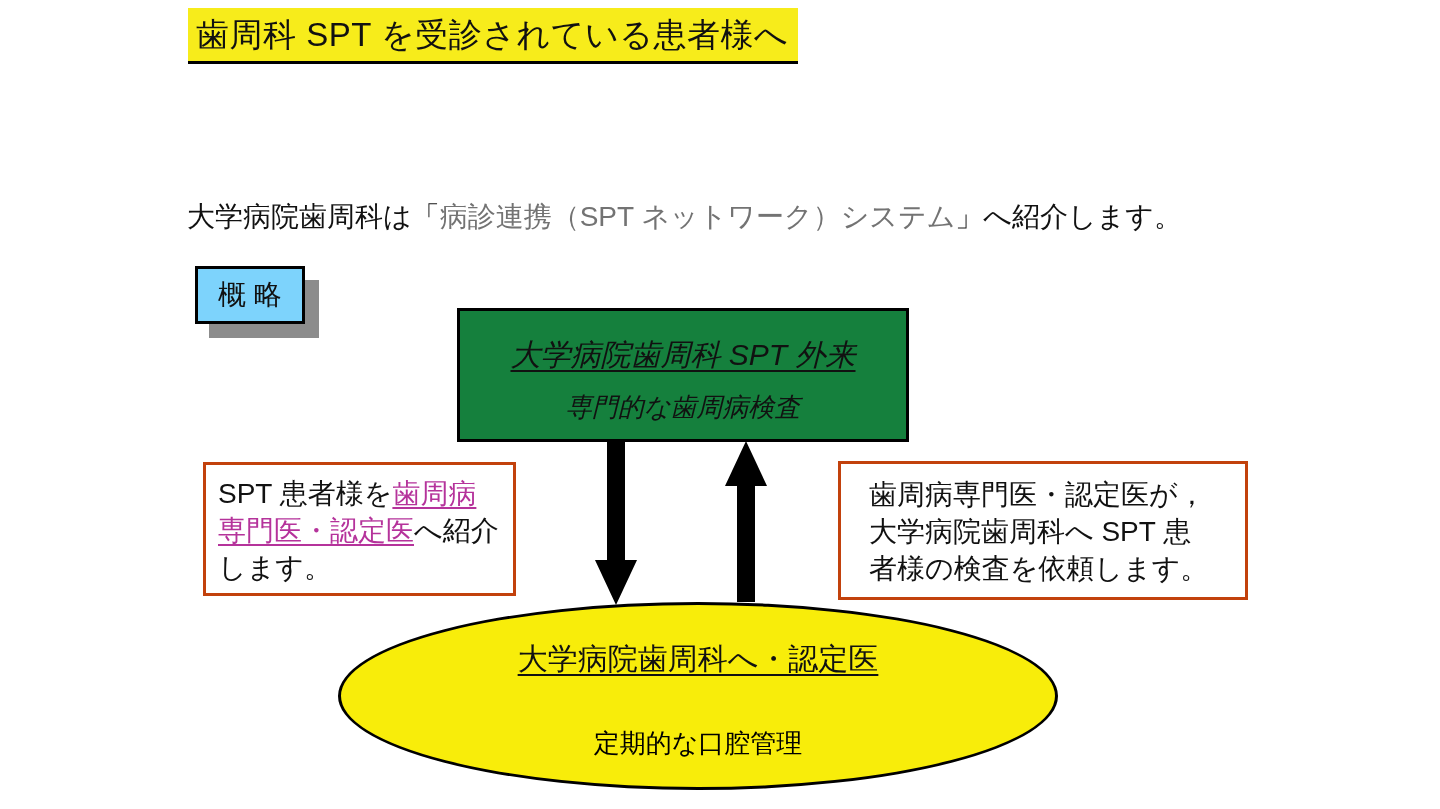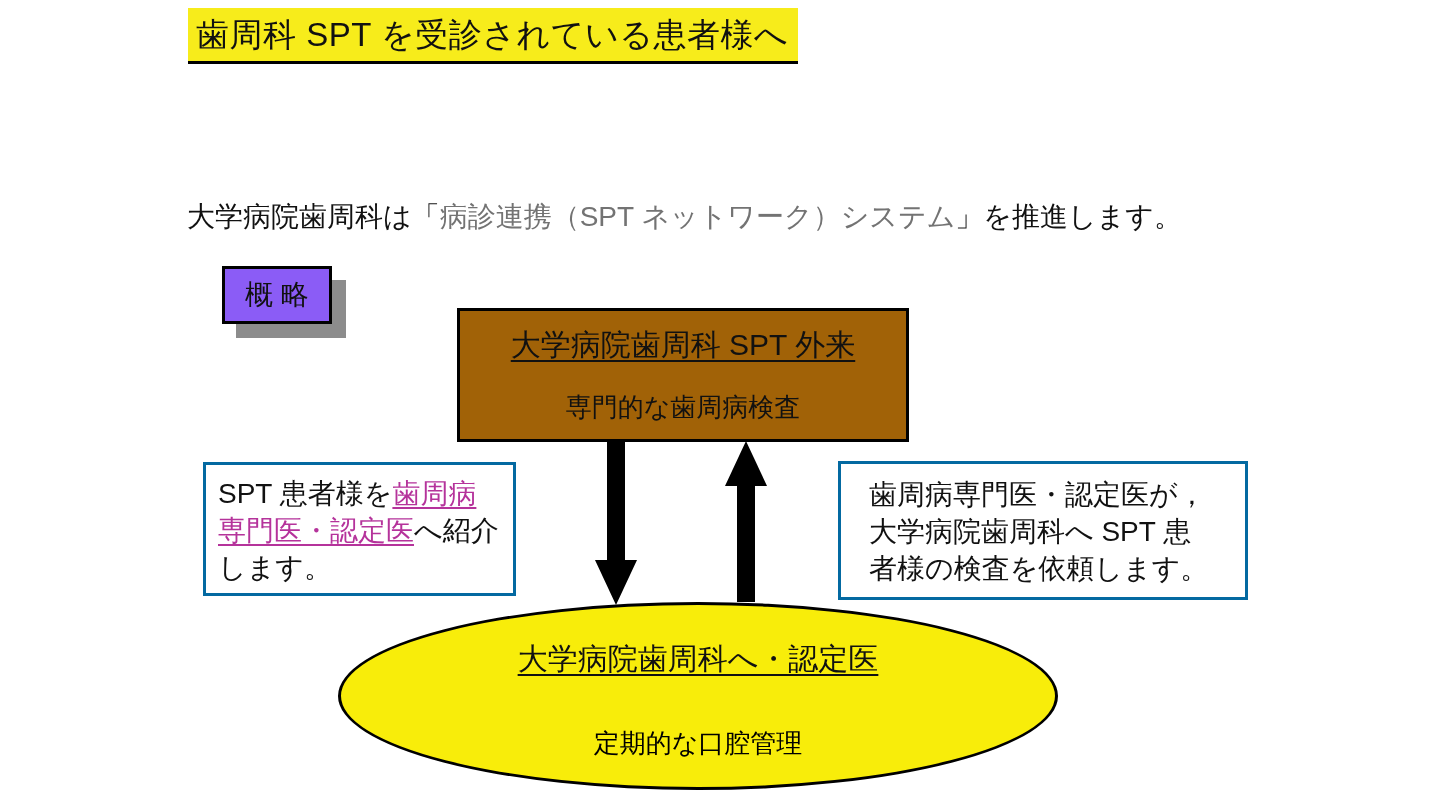--- a/index.html
+++ b/index.html
@@ -17,43 +17,44 @@
   
   .subtitle{position:absolute;left:463px;top:122px;font-size:31px;white-space:nowrap;color:#111;}
   .subtitle .accent{color:#b5339b;}
 
   
   .intro{position:absolute;left:187px;top:198px;font-size:28px;white-space:nowrap;color:#111;}
   .intro .accent{color:#737373;}
 
   
   .overview-label{
-    position:absolute;left:222px;top:266px;
-    background:#8b5cf6;border:3px solid #000;
+    position:absolute;left:195px;top:266px;
+    background:#7dd3fc;border:3px solid #000;
     box-shadow:14px 14px 0 0 #8c8c8c;
     padding:7px 20px;
   }
   .overview-label span{font-size:28px;color:#111;white-space:nowrap;}
 
   
   .hospital-box{
     position:absolute;left:457px;top:308px;width:452px;height:134px;
-    background:#a16207;border:3px solid #000;box-sizing:border-box;
+    background:#15803d;border:3px solid #000;box-sizing:border-box;
     display:flex;flex-direction:column;align-items:center;justify-content:space-between;
-    padding:14px 0 14px 0;
+    padding:24px 0 14px 0;
+    font-style:italic;
   }
   .hospital-title{
     font-size:30px;color:#111;white-space:nowrap;
     text-decoration:underline;text-decoration-thickness:2px;text-underline-offset:5px;
   }
   .hospital-sub{font-size:26px;color:#111;white-space:nowrap;}
 
   
   .note-box{
-    position:absolute;background:#ffffff;border:3px solid #0369a1;box-sizing:border-box;
+    position:absolute;background:#ffffff;border:3px solid #c2410c;box-sizing:border-box;
     font-size:28px;line-height:1.32;color:#111;
   }
   .note-left{left:203px;top:462px;width:313px;height:134px;padding:11px 12px;}
   .note-right{left:838px;top:461px;width:410px;height:139px;padding:13px 28px;}
   .note-left .accent{
     color:#b5339b;text-decoration:underline;
     text-decoration-thickness:2px;text-underline-offset:4px;
   }
 
   
@@ -88,21 +89,21 @@
 <body>
 
 <div class="page">
 
   <div class="title-highlight">
     <span class="title-text">歯周科 SPT を受診されている患者様へ</span>
   </div>
 
 
   <div class="intro">
-    <span>大学病院歯周科は「</span><span class="accent">病診連携（SPT ネットワーク）システム</span><span>」を推進します。</span>
+    <span>大学病院歯周科は「</span><span class="accent">病診連携（SPT ネットワーク）システム</span><span>」へ紹介します。</span>
   </div>
 
   <div class="overview-label">
     <span>概 略</span>
   </div>
 
   <div class="hospital-box">
     <div class="hospital-title">大学病院歯周科 SPT 外来</div>
     <div class="hospital-sub">専門的な歯周病検査</div>
   </div>

